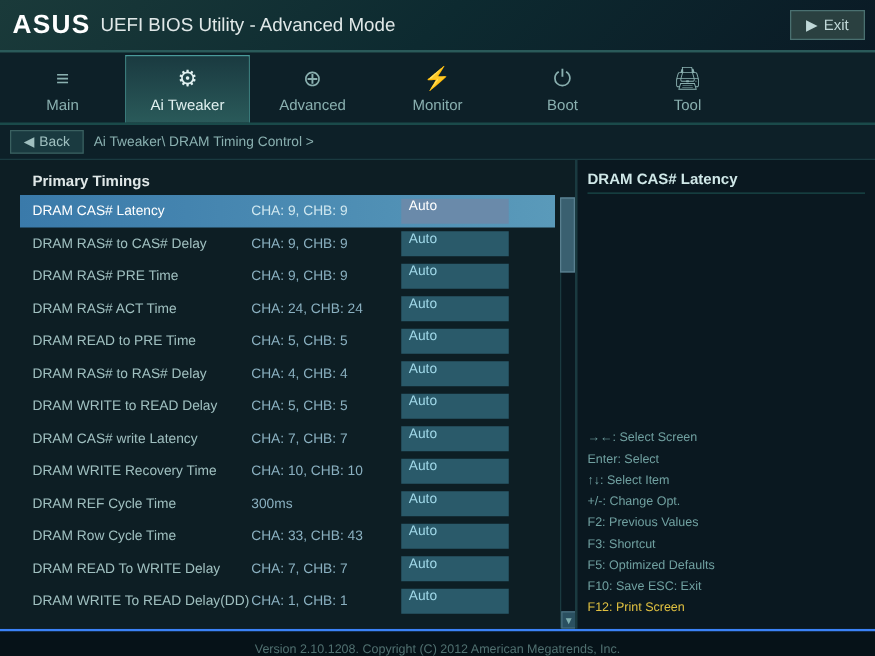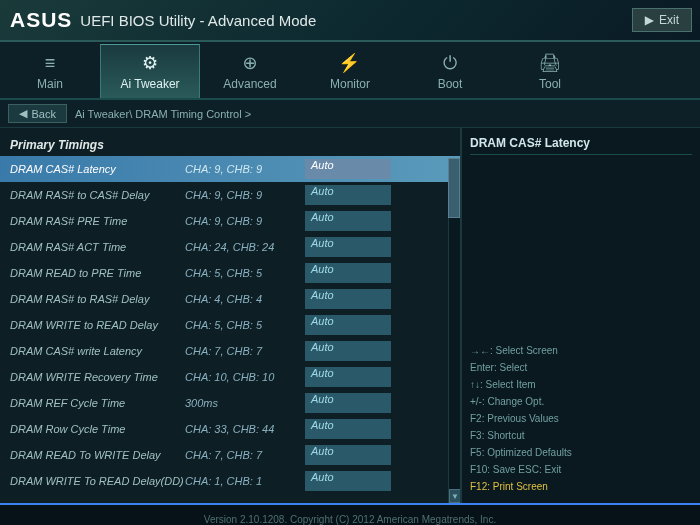--- a/index.html
+++ b/index.html
@@ -110,24 +110,23 @@
     
     #main-content {
       display: flex;
       height: calc(525px - 42px - 58px - 28px - 22px);
     }
 
     
     #left-panel {
       width: 460px;
       background: #0d1e24;
-      padding: 8px 0;
+      padding: 8px 16px;
       overflow: hidden;
       position: relative;
-      font-style: italic;
     }
 
     #primary-timings-label {
       color: #e0e8e8;
       font-size: 12px;
       font-weight: bold;
       padding: 2px 10px 4px;
     }
 
     .timing-row {
@@ -343,21 +342,21 @@
           <span class="timing-values">CHA: 10, CHB: 10</span>
           <div class="timing-input">Auto</div>
         </div>
         <div class="timing-row">
           <span class="timing-name">DRAM REF Cycle Time</span>
           <span class="timing-values">300ms</span>
           <div class="timing-input">Auto</div>
         </div>
         <div class="timing-row">
           <span class="timing-name">DRAM Row Cycle Time</span>
-          <span class="timing-values">CHA: 33, CHB: 44</span>
+          <span class="timing-values">CHA: 33, CHB: 43</span>
           <div class="timing-input">Auto</div>
         </div>
         <div class="timing-row">
           <span class="timing-name">DRAM READ To WRITE Delay</span>
           <span class="timing-values">CHA: 7, CHB: 7</span>
           <div class="timing-input">Auto</div>
         </div>
         <div class="timing-row">
           <span class="timing-name">DRAM WRITE To READ Delay(DD)</span>
           <span class="timing-values">CHA: 1, CHB: 1</span>

